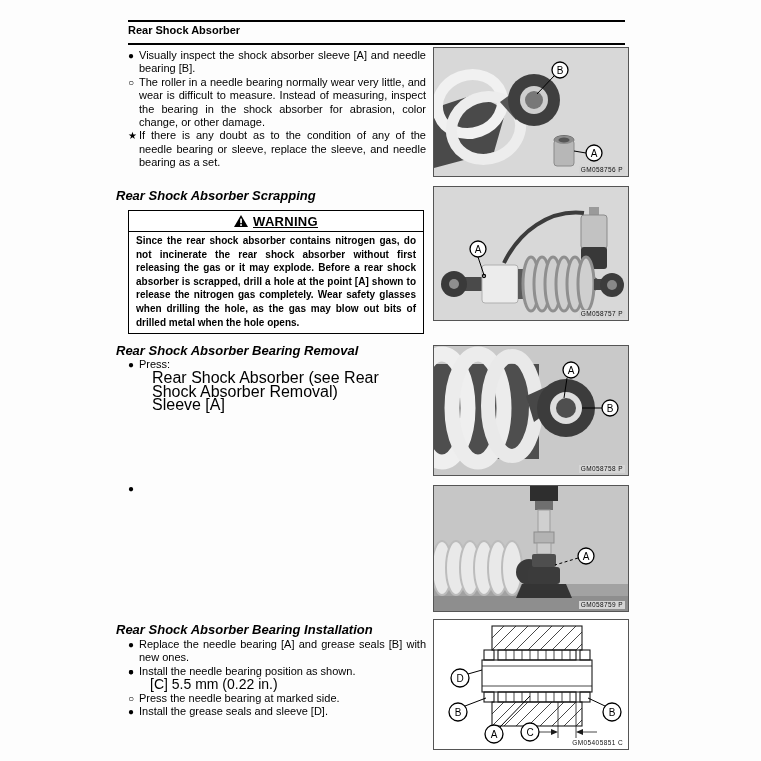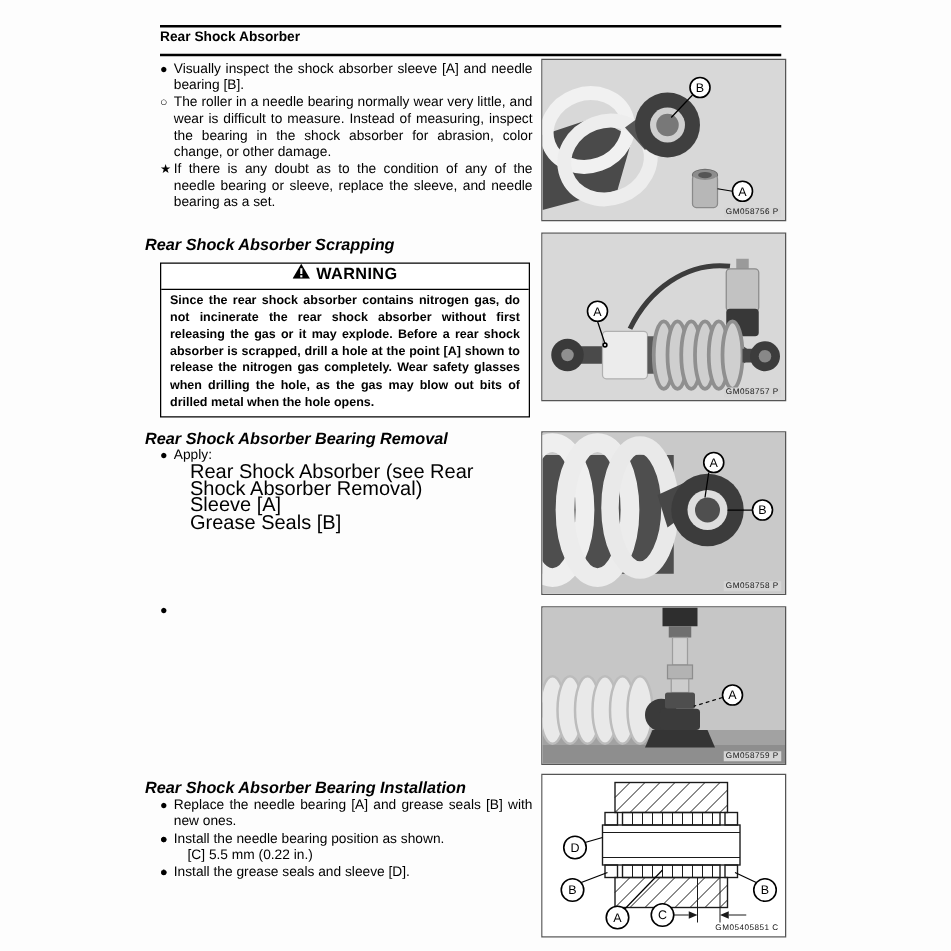--- a/index.html
+++ b/index.html
@@ -10,24 +10,24 @@
   }
   .hdr{position:absolute;top:3px;right:136px;font-size:15px;font-weight:bold;letter-spacing:.2px;margin-top:48px;}
   .rule{position:absolute;left:128px;width:497px;height:1.6px;background:#000;}
   .r1{top:20px;}
   .r2{top:43px;}
   .title{position:absolute;left:128px;top:24px;margin:0;font-size:11px;font-weight:bold;}
   .block{position:absolute;left:128px;width:298px;}
   .li{position:relative;margin:0;padding-left:11px;font-size:11px;line-height:13.4px;text-align:justify;}
   .li .b{position:absolute;left:0;top:0;font-size:10px;}
   .ind{margin:0;padding-left:24px;font-size:16px;line-height:13.4px;}
-  .sub{margin:0;padding-left:22px;font-size:11px;line-height:13.4px;}
+  .sub{margin:0;padding-left:22px;font-size:14px;line-height:13.4px;}
   .shead{position:absolute;left:116px;margin:0;font-size:13px;font-weight:bold;font-style:italic;}
   .warn{position:absolute;left:128px;top:210px;width:294px;border:1.7px solid #000;background:#fff;}
-  .warn-title{display:flex;justify-content:center;align-items:flex-start;gap:5px;height:20px;border-bottom:1.7px solid #000;font-size:13px;font-weight:bold;letter-spacing:.3px;}
+  .warn-title{display:flex;justify-content:center;align-items:center;gap:5px;height:20px;border-bottom:1.7px solid #000;font-size:13px;font-weight:bold;letter-spacing:.3px;text-decoration:underline;}
   .warn-body{font-weight:bold;font-size:10px;line-height:13.6px;text-align:justify;padding:2px 7px 4px 7px;}
   .fig{position:absolute;left:433px;width:196px;border:1px solid #555;background:#fff;box-sizing:border-box;}
   .fig svg{position:absolute;inset:0;width:100%;height:100%;display:block;}
   .cap{position:absolute;right:3px;bottom:2px;font-size:6.5px;letter-spacing:.4px;color:#111;background:#d5d5d5;padding:0 2px;line-height:8px;}
   .cap-w{background:#fff;}
   .lbl circle{fill:#fff;stroke:#000;stroke-width:1.3;}
   .lbl text{font-family:"Liberation Sans",sans-serif;font-size:10px;text-anchor:middle;fill:#000;}
   .lbl line{stroke:#000;stroke-width:1;}
   .tl{stroke:#1a1a1a;stroke-width:1.1;fill:none;}
   .hl{stroke:#1a1a1a;stroke-width:.8;}
@@ -54,36 +54,35 @@
         <rect x="6.2" y="3.6" width="1.7" height="4.6" fill="#fff"></rect>
         <rect x="6.2" y="9.2" width="1.7" height="1.7" fill="#fff"></rect>
       </svg>
     <span>WARNING</span>
   </div>
   <div class="warn-body">Since the rear shock absorber contains nitrogen gas, do not incinerate the rear shock absorber without first releasing the gas or it may explode. Before a rear shock absorber is scrapped, drill a hole at the point [A] shown to release the nitrogen gas completely. Wear safety glasses when drilling the hole, as the gas may blow out bits of drilled metal when the hole opens.</div>
 </div>
 
 <h2 class="shead" style="top:343px">Rear Shock Absorber Bearing Removal</h2>
 <div class="block" style="top:358px">
-  <p class="li"><span class="b">●</span><span>Apply:</span></p>
+  <p class="li"><span class="b">●</span><span>Press:</span></p>
   <p class="ind">Rear Shock Absorber (see Rear Shock Absorber Removal)</p>
   <p class="ind">Sleeve [A]</p>
-  <p class="ind">Grease Seals [B]</p>
 </div>
 <div class="block" style="top:482px">
   <p class="li"><span class="b">●</span></p>
 </div>
 
 <h2 class="shead" style="top:622px">Rear Shock Absorber Bearing Installation</h2>
 <div class="block" style="top:638px">
   <p class="li"><span class="b">●</span><span>Replace the needle bearing [A] and grease seals [B] with new ones.</span></p>
   <p class="li"><span class="b">●</span></p>
   <p class="li"><span class="b">●</span><span>Install the needle bearing position as shown.</span></p>
   <p class="sub">[C] 5.5 mm (0.22 in.)</p>
-  <p class="li"><span class="b">○</span></p>
+  <p class="li"><span class="b">○</span><span>Press the needle bearing at marked side.</span></p>
   <p class="li"><span class="b">●</span><span>Install the grease seals and sleeve [D].</span></p>
 </div>
 
 <div class="fig" style="top:47px;height:130px">
   <svg viewBox="0 0 194 128" preserveAspectRatio="none">
     <rect x="0" y="0" width="194" height="128" fill="#d8d8d8"></rect>
     <polygon points="0,60 42,46 72,62 60,104 0,120" fill="#4a4a4a"></polygon>
     <ellipse cx="36" cy="56" rx="33" ry="29" fill="none" stroke="#f1f1f1" stroke-width="11" transform="rotate(-20 36 56)"></ellipse>
     <ellipse cx="52" cy="80" rx="35" ry="31" fill="none" stroke="#ededed" stroke-width="11" transform="rotate(-20 52 80)"></ellipse>
     <polygon points="66,54 88,38 102,52 82,72" fill="#565656"></polygon>

